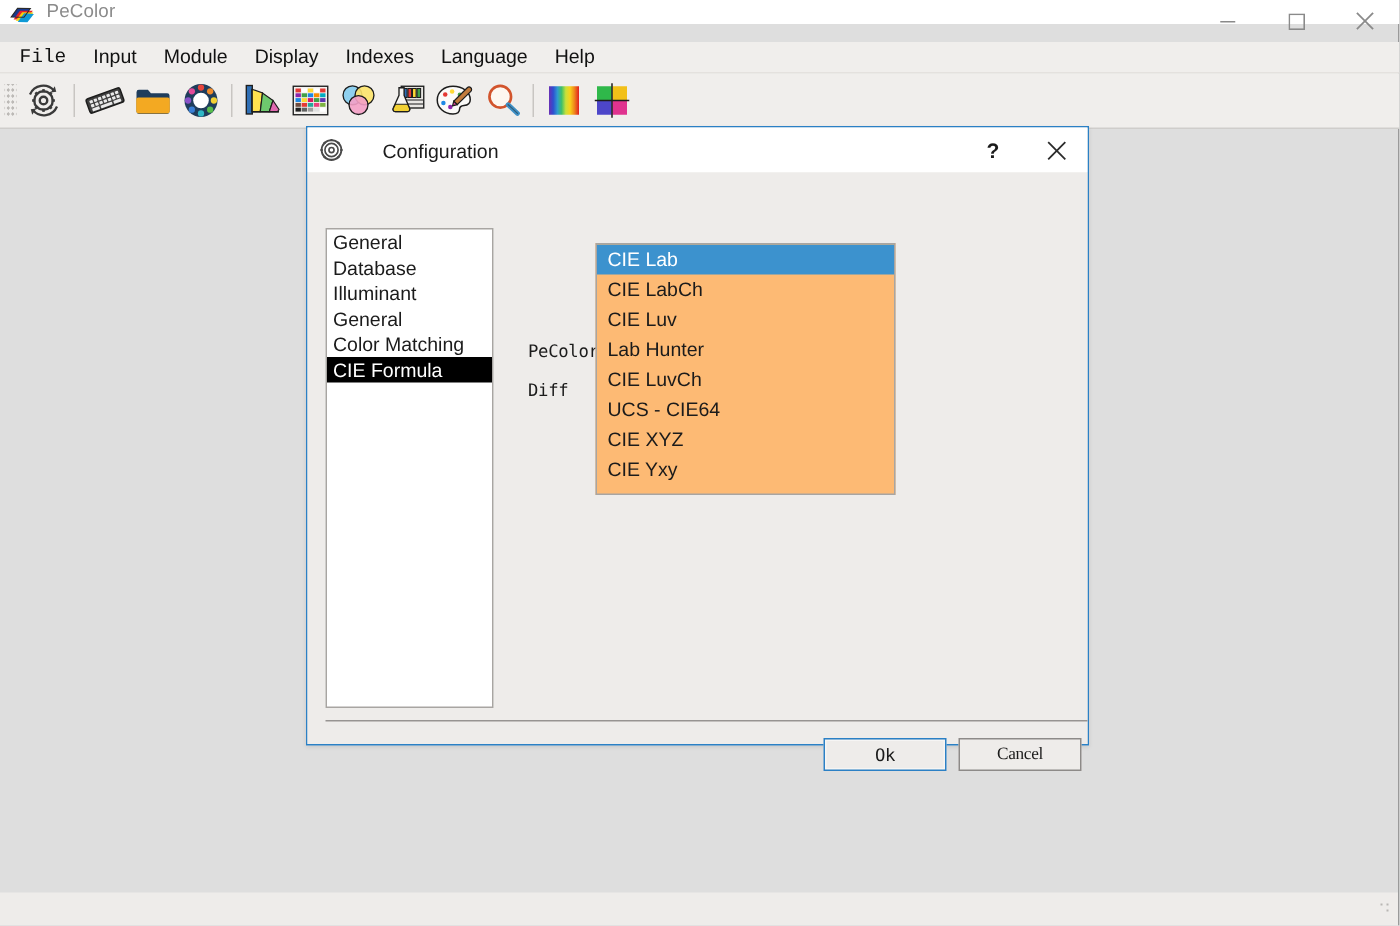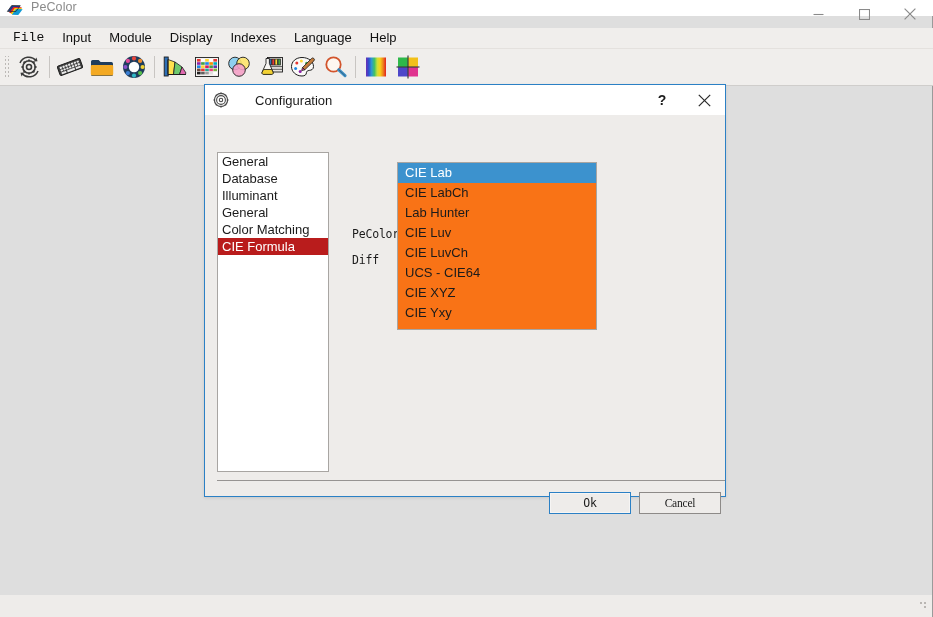--- a/index.html
+++ b/index.html
@@ -225,42 +225,42 @@
   }
   .cat-item {
     height: 17px;
     line-height: 17px;
     padding-left: 4px;
     font-size: 13px;
     color: #1b1b1b;
     white-space: nowrap;
   }
   .cat-item.selected {
-    background: #b91c1c;
+    background: #000000;
     color: #ffffff;
   }
 
   
   .field-label {
     position: absolute;
     font-family: "DejaVu Sans Mono", "Liberation Mono", monospace;
     font-size: 11.5px;
     color: #1b1b1b;
     letter-spacing: -0.2px;
   }
   #label-system { left: 147px; top: 112px; }
   #label-diff   { left: 147px; top: 138px; }
 
   
   #system-list {
     position: absolute;
     left: 192px; top: 47px;
     width: 200px;
     height: 168px;
-    background: #f97316;
+    background: #fdba74;
     border: 1px solid #a8a5a2;
     box-sizing: border-box;
     overflow: hidden;
   }
   .sys-item {
     height: 20px;
     line-height: 20px;
     padding-left: 7px;
     font-size: 13px;
     color: #1b1b1b;
@@ -625,22 +625,22 @@
       <div class="cat-item">Color Matching</div>
       <div class="cat-item selected">CIE Formula</div>
     </div>
 
     <div class="field-label" id="label-system">PeColor</div>
     <div class="field-label" id="label-diff">Diff</div>
 
     <div id="system-list">
       <div class="sys-item selected">CIE Lab</div>
       <div class="sys-item">CIE LabCh</div>
+      <div class="sys-item">CIE Luv</div>
       <div class="sys-item">Lab Hunter</div>
-      <div class="sys-item">CIE Luv</div>
       <div class="sys-item">CIE LuvCh</div>
       <div class="sys-item">UCS - CIE64</div>
       <div class="sys-item">CIE XYZ</div>
       <div class="sys-item">CIE Yxy</div>
     </div>
 
     <div id="dialog-separator"></div>
 
     <div id="dialog-buttons">
       <div class="dlg-action-btn" id="ok-button">Ok</div>

